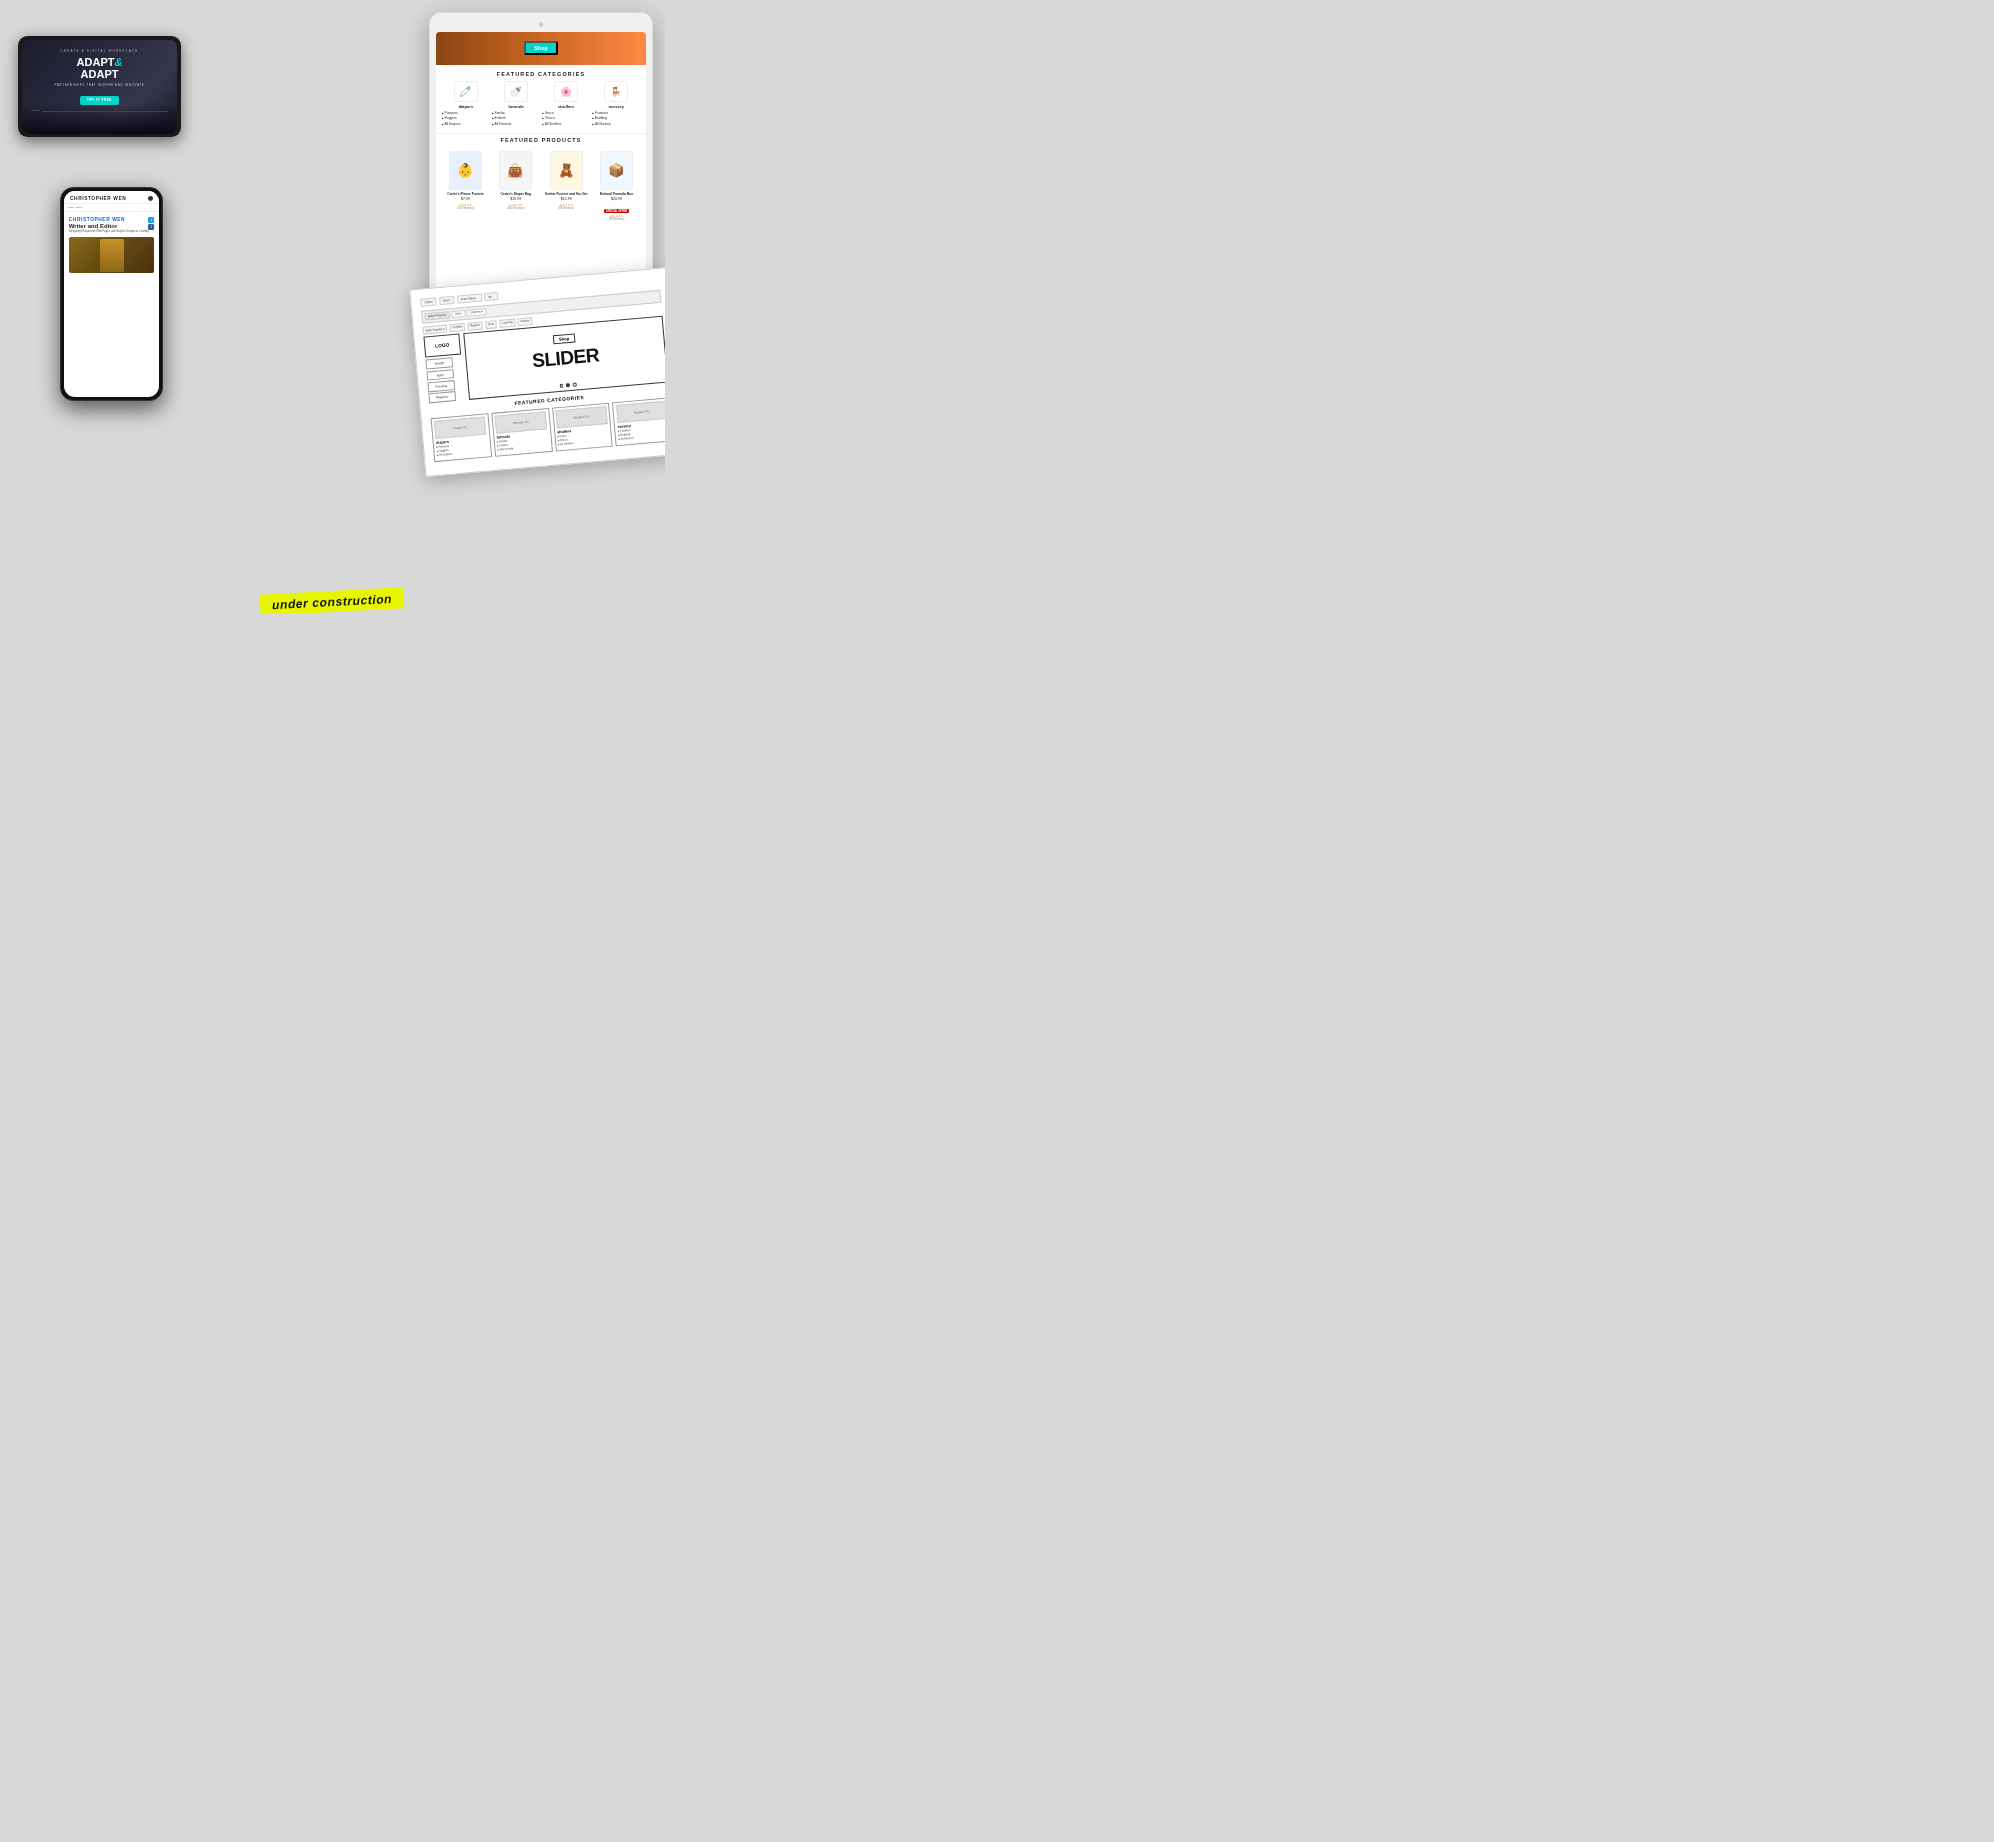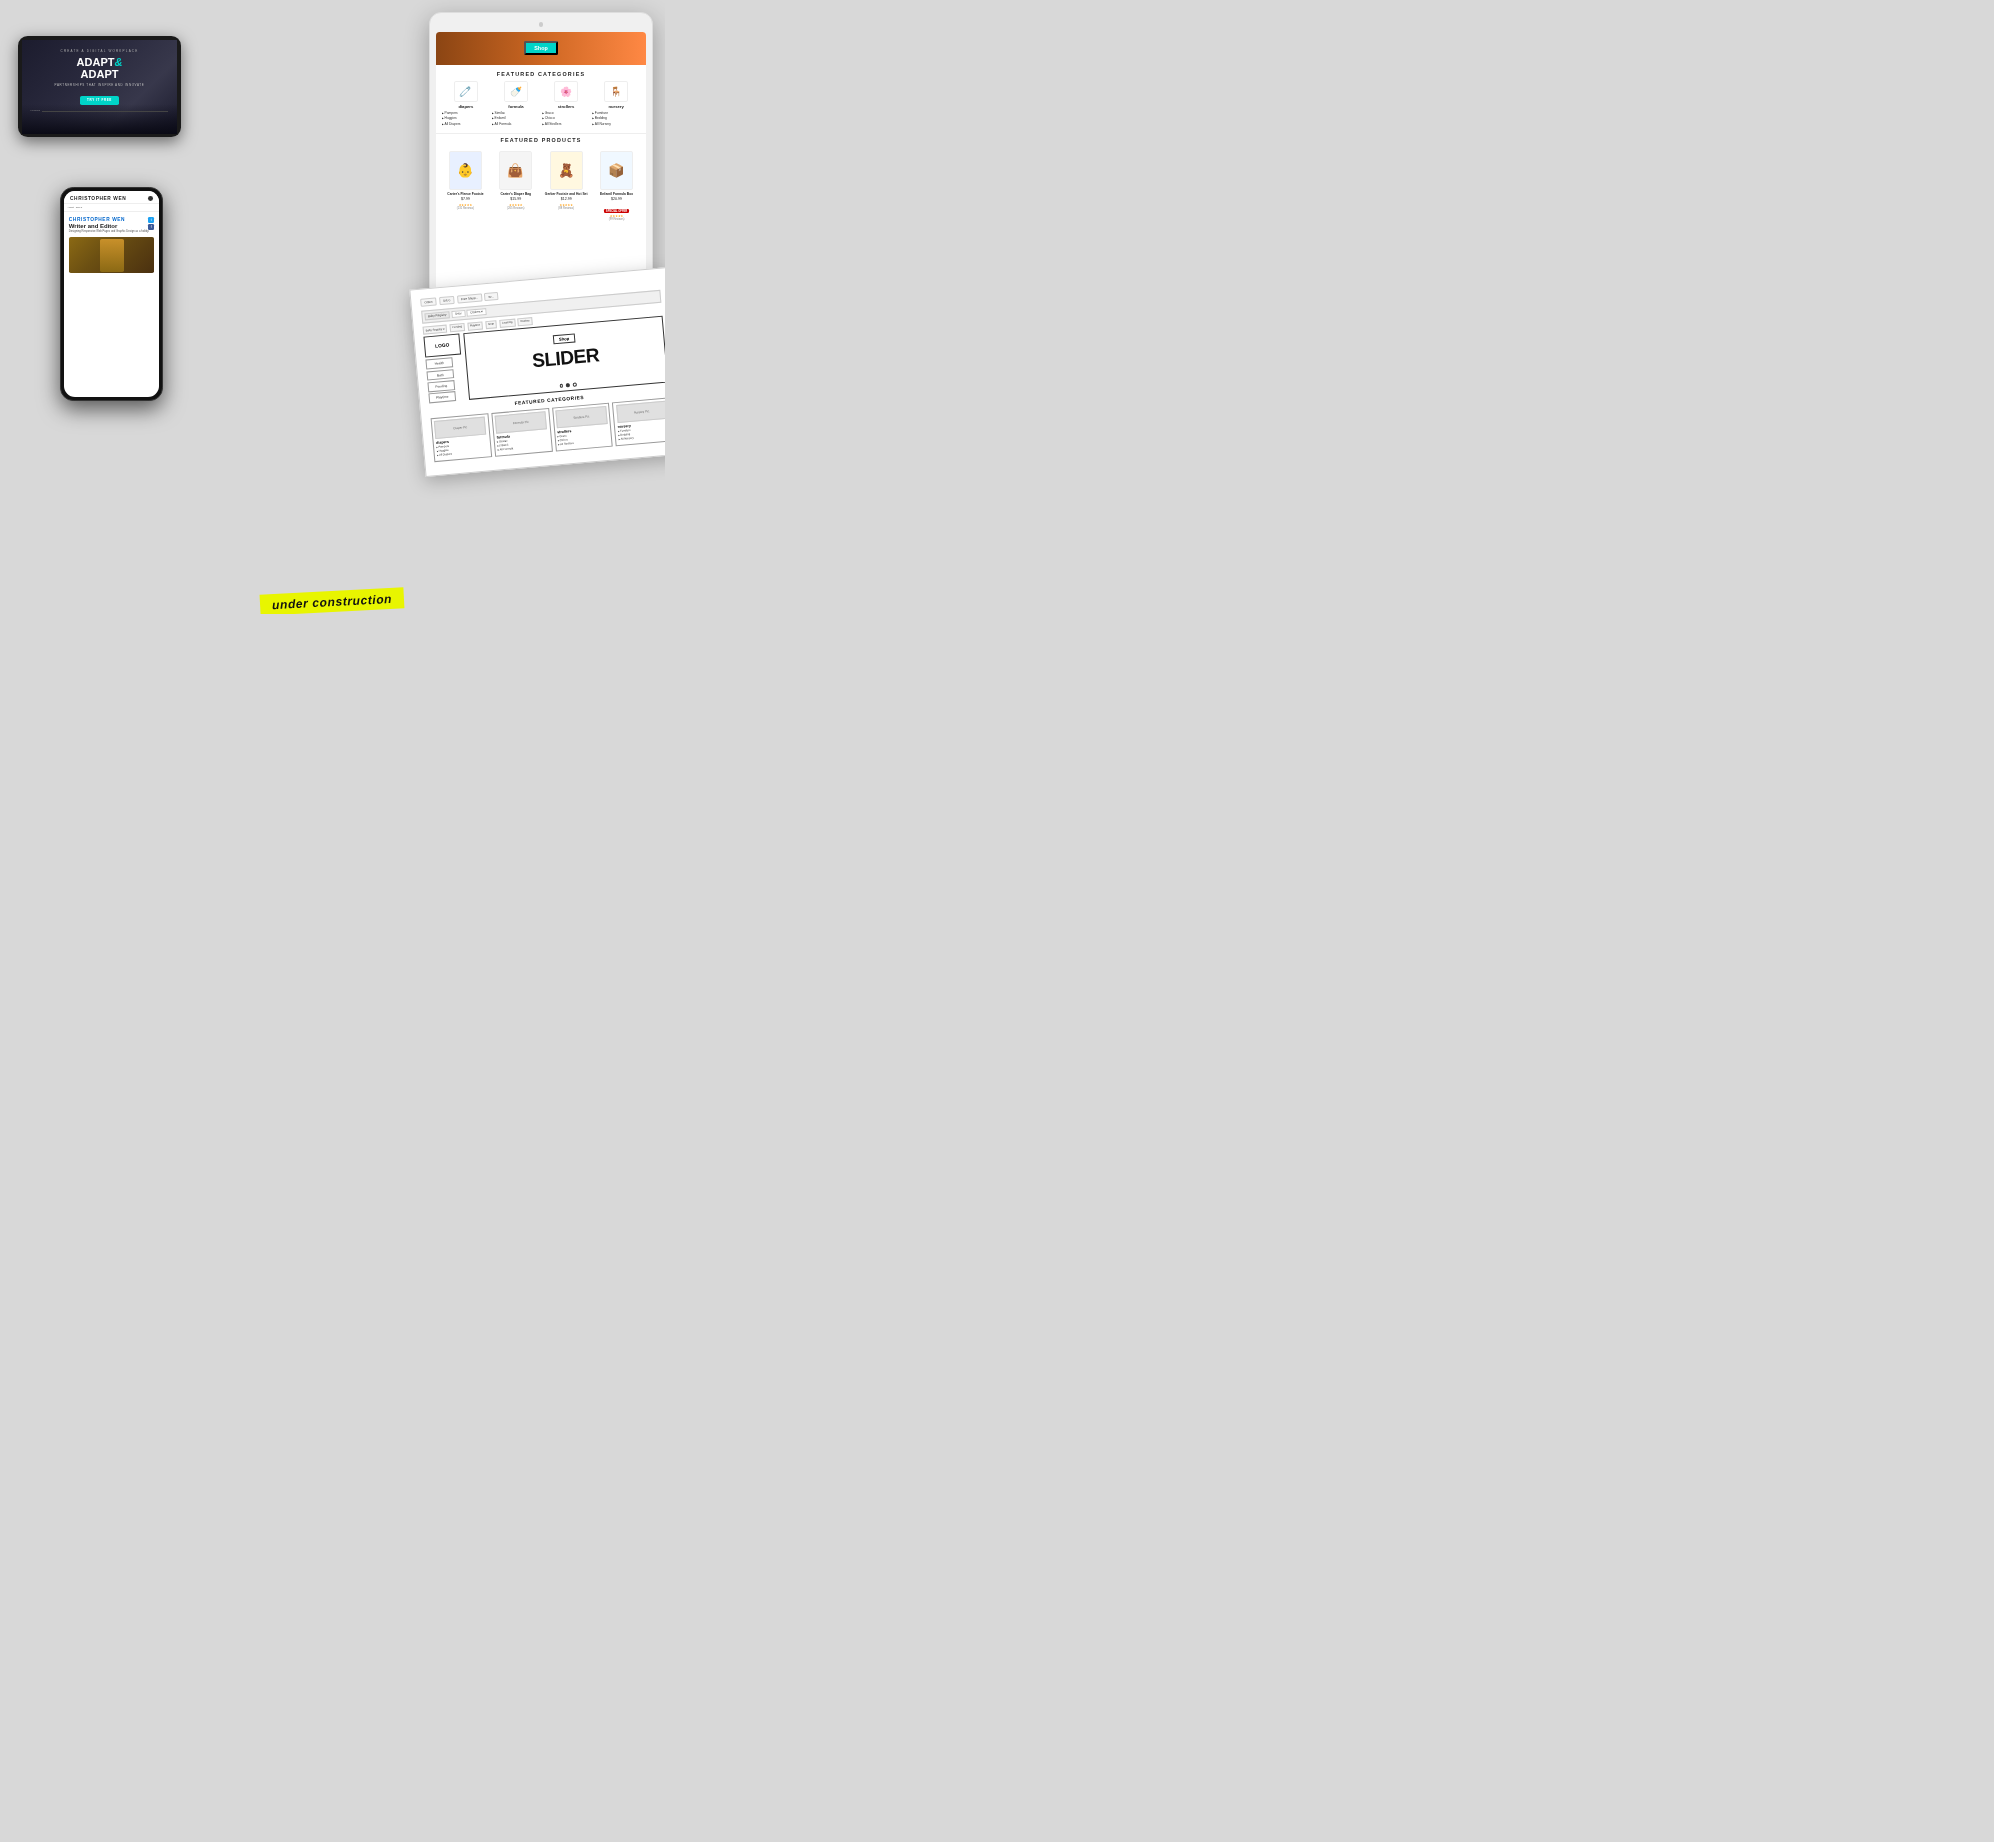--- a/index.html
+++ b/index.html
@@ -21,21 +21,21 @@
     }
     .phone-adapt {
       width: 163px;
       background: #1a1a1a;
       border-radius: 9.7px;
       padding: 3.6px;
       box-shadow: 0 4.8px 15px rgba(0,0,0,0.5);
     }
     .phone-adapt-screen {
       background: linear-gradient(to bottom, #2a2a2a, #1a1a1a);
-      border-radius: 0;
+      border-radius: 8px;
       overflow: hidden;
       position: relative;
       height: 94px;
     }
     .adapt-bg {
       position: absolute;
       inset: 0;
       background: linear-gradient(135deg, #1a1a2e 0%, #2a2a40 40%, #3a3a50 70%, #1a1a2e 100%);
       opacity: 0.9;
     }

